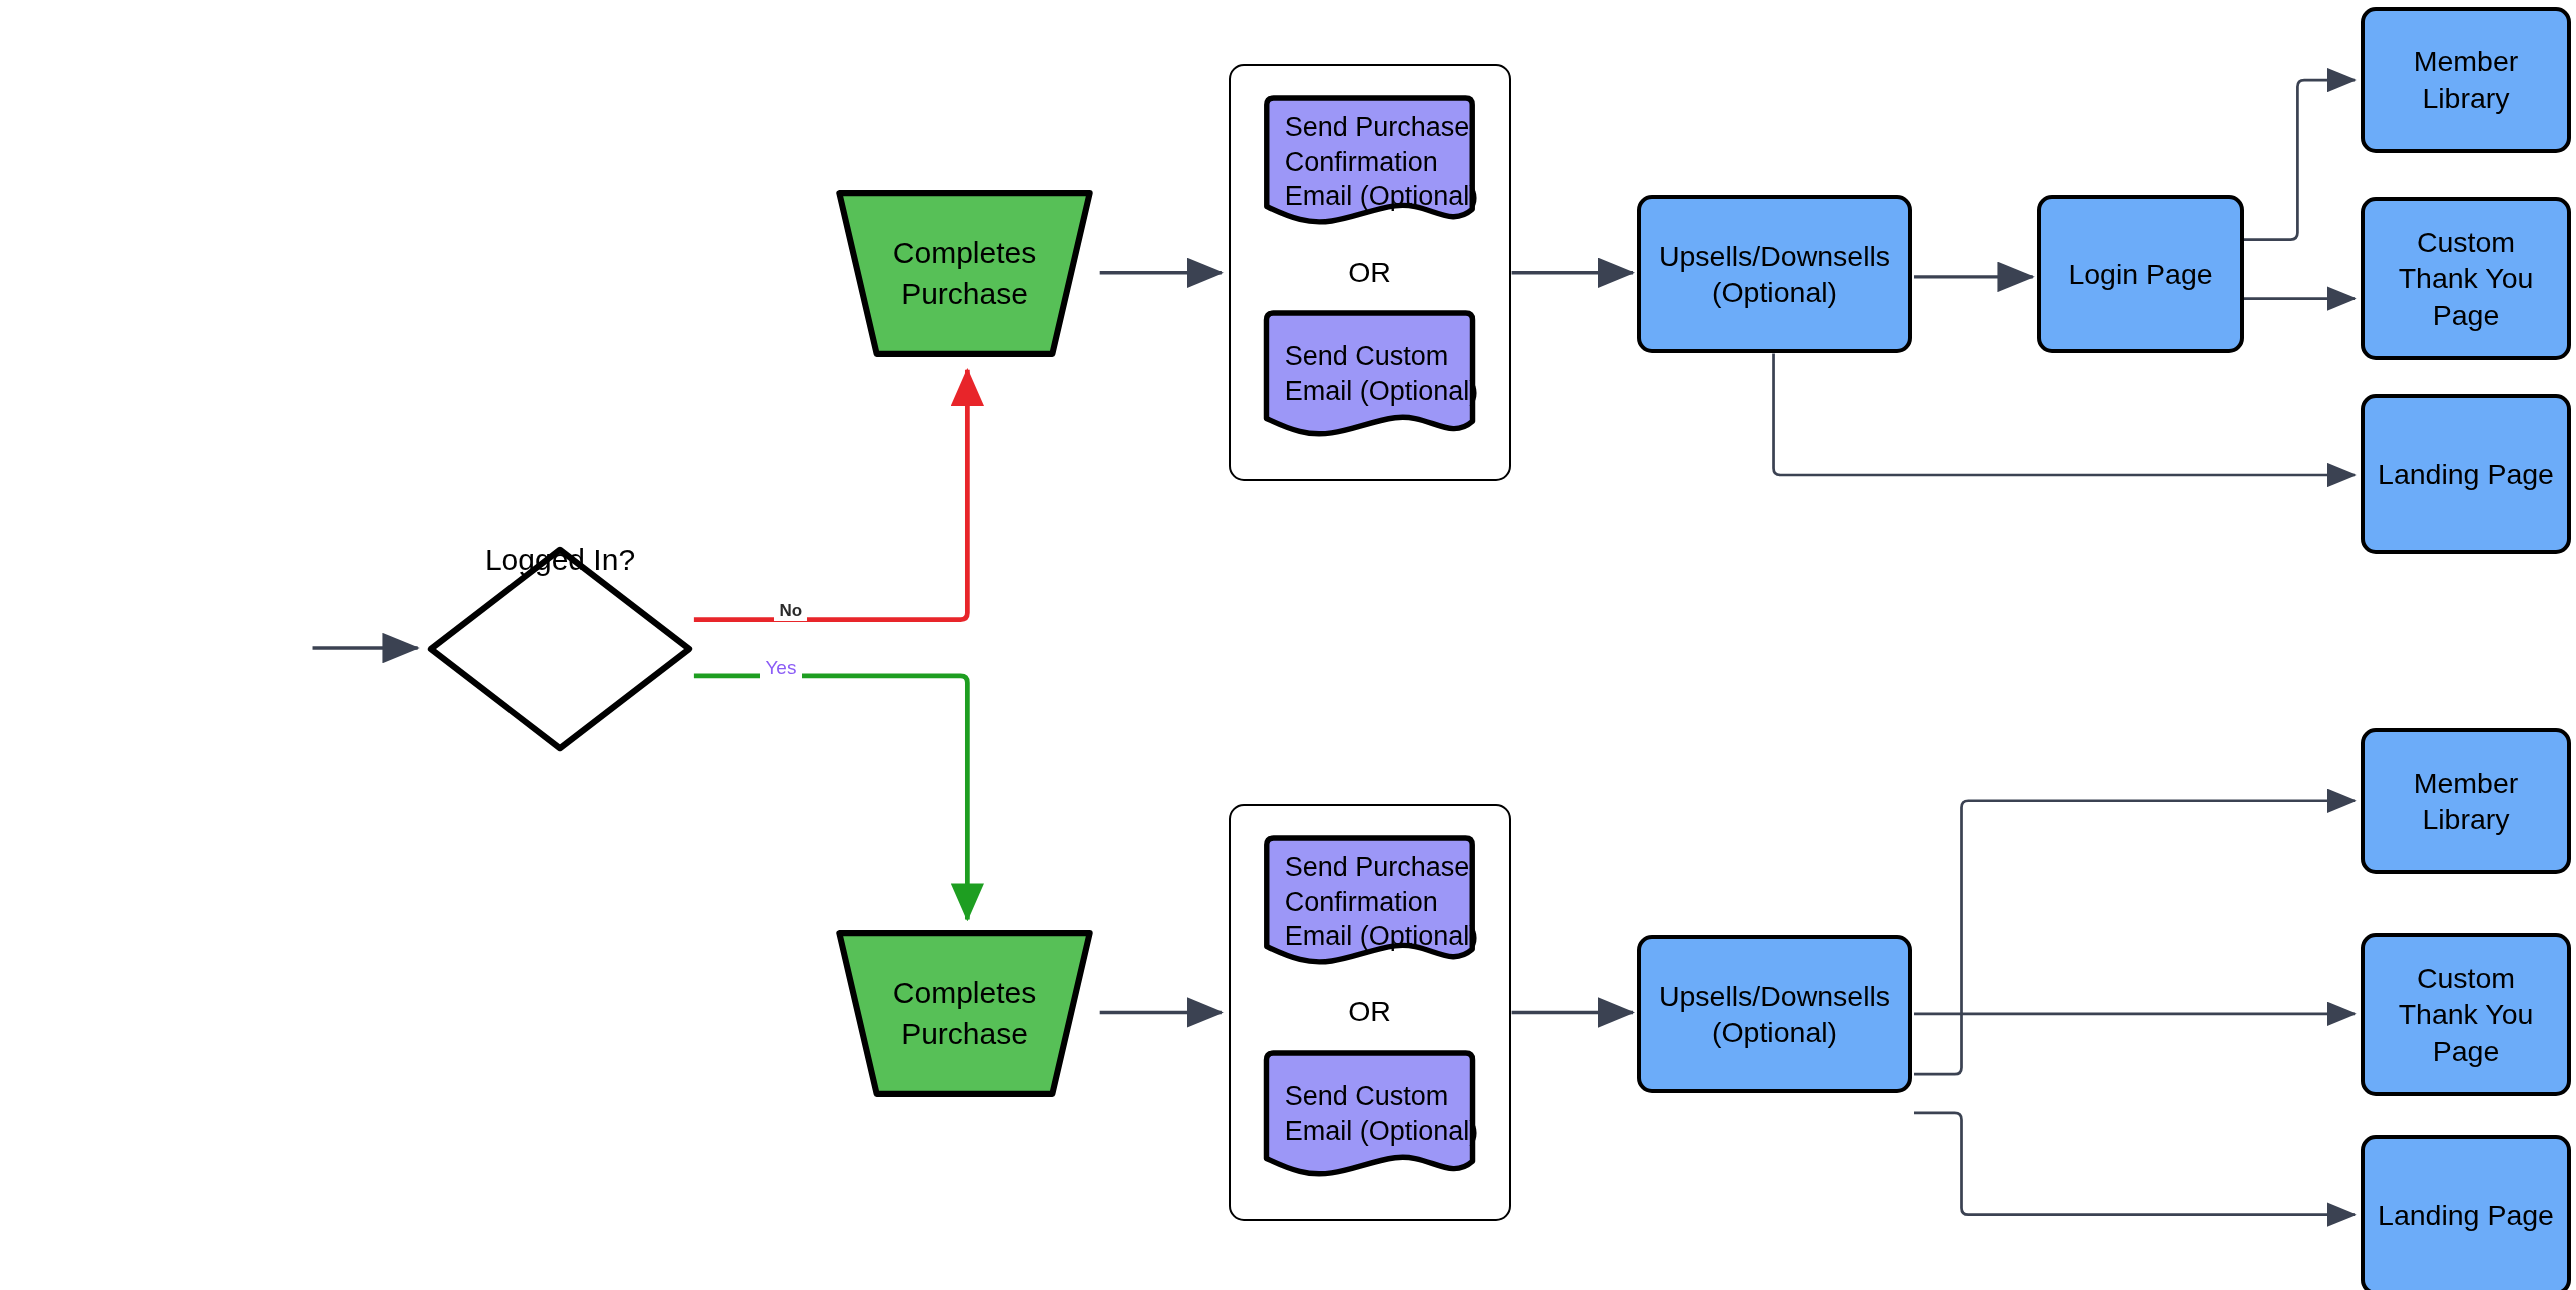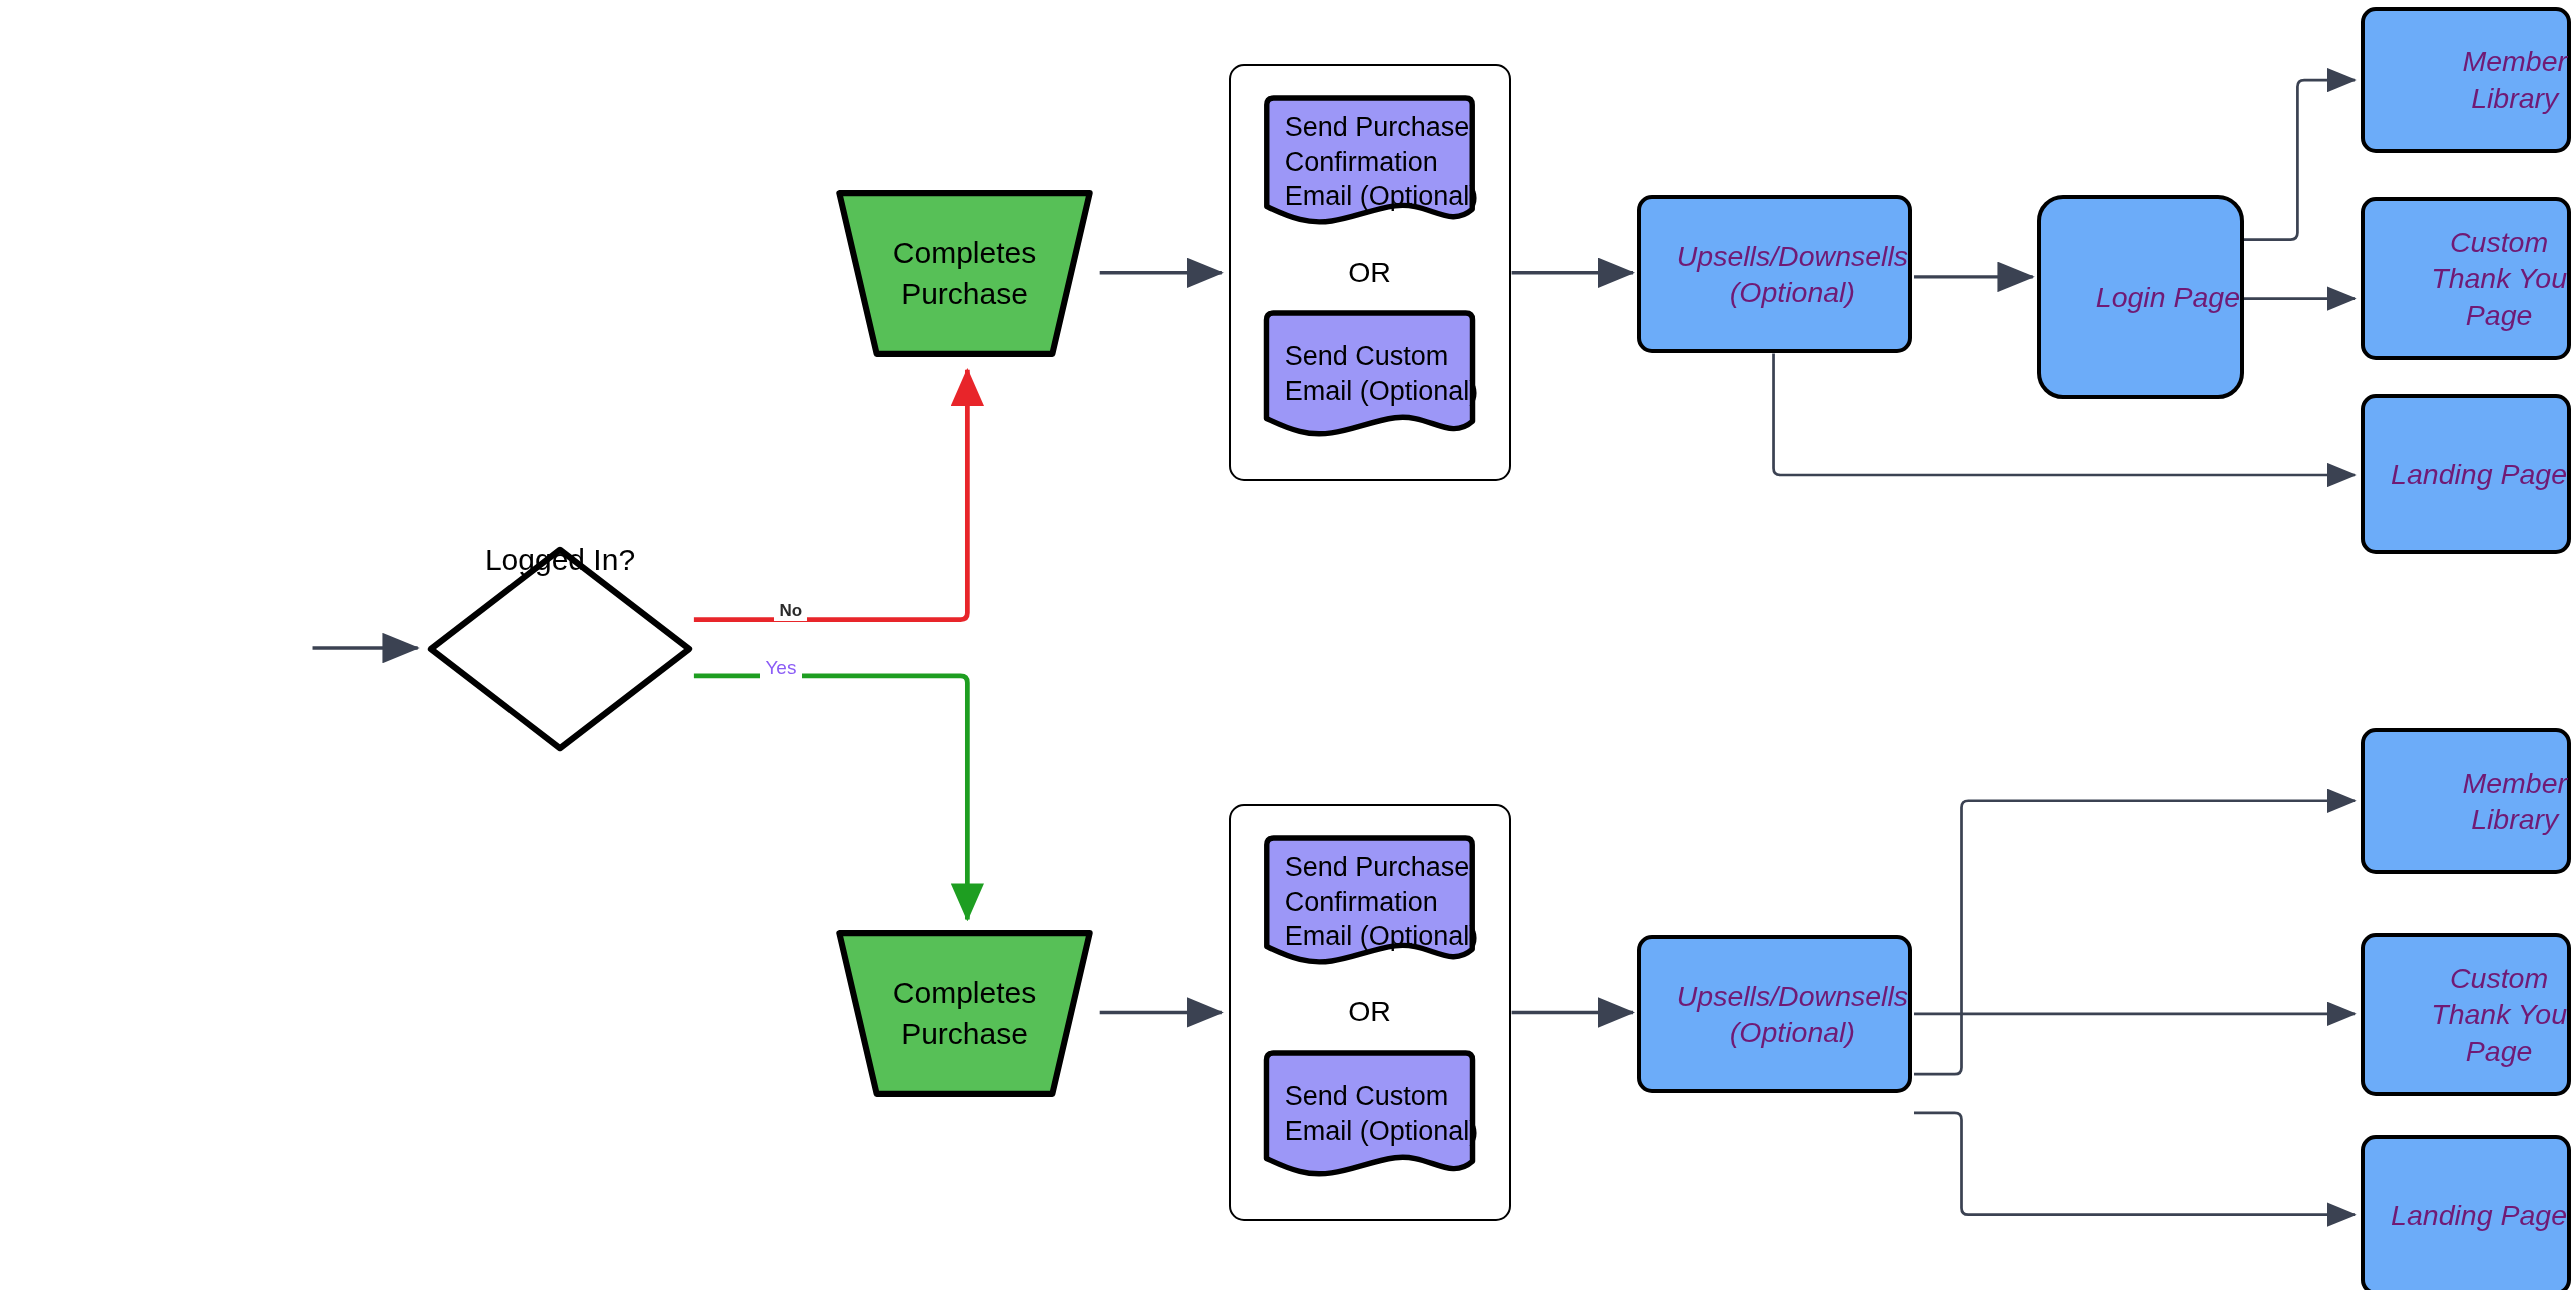--- a/index.html
+++ b/index.html
@@ -20,26 +20,25 @@
     left: 0; top: 0;
     width: 2576px;
     height: 1290px;
     pointer-events: none;
   }
   .node {
     position: absolute;
     box-sizing: border-box;
     display: flex;
     align-items: center;
-    justify-content: flex-end;
+    justify-content: center;
     text-align: center;
-    color: #701a75;
+    color: #000000;
     line-height: 1.28;
     white-space: pre-line;
-    font-style: italic;
   }
   
   .stadium {
     background: #FB7BE8;
     border: 4.8px solid #000000;
     border-radius: 339px;
     font-size: 30px;
   }
   
   .diamond-wrap {
@@ -203,21 +202,21 @@
       <span>Send Custom
 Email (Optional)</span>
     </div>
   </div>
 
   <div class="node bluebox" style="left:1637px; top:195px; width:275px; height:158px;">
     <span>Upsells/Downsells
 (Optional)</span>
   </div>
 
-  <div class="node bluebox" style="left:2037px; top:195px; width:207px; height:204px;border-radius:26px;">
+  <div class="node bluebox" style="left:2037px; top:195px; width:207px; height:158px;">
     <span>Login Page</span>
   </div>
 
   <div class="node bluebox" style="left:2361px; top:6.8px; width:210px; height:146px;">
     <span>Member
 Library</span>
   </div>
 
   <div class="node bluebox" style="left:2361px; top:197px; width:210px; height:163px;">
     <span>Custom

